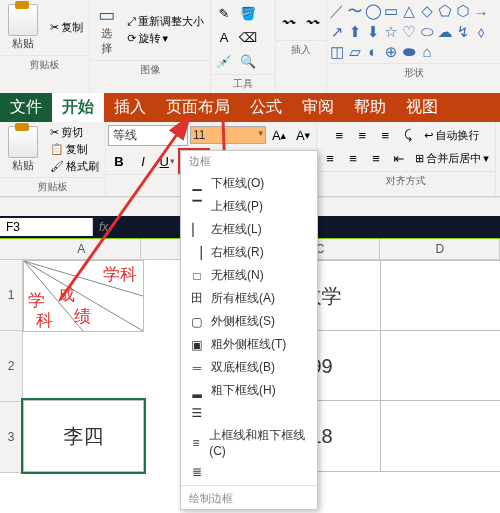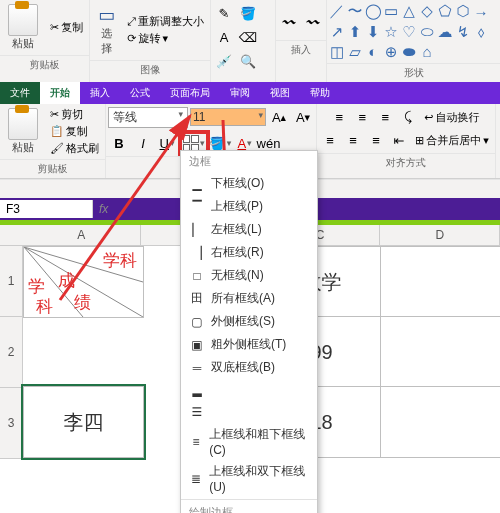--- a/index.html
+++ b/index.html
@@ -3,38 +3,38 @@
 <meta charset="utf-8">
 <style>
 html,body{margin:0;padding:0;font-family:"Microsoft YaHei","Segoe UI",sans-serif;font-size:12px;background:#fff;color:#333;width:500px;height:513px;overflow:hidden;position:relative}
 .btn{display:flex;flex-direction:column;align-items:center;justify-content:center;padding:2px 6px;border:none;background:transparent;cursor:pointer;font-size:11px;color:#444}
 .btn .glyph{font-size:18px;color:#2b579a}
 .small-btn{display:flex;align-items:center;gap:2px;font-size:11px;padding:1px 4px;background:transparent;border:none;cursor:pointer}
 .group-label{font-size:10px;color:#666;text-align:center;padding:2px 0;border-top:1px solid #e5e5e5;background:#f3f2f1}
 .groups{display:flex;background:#f3f2f1}
 .group{flex:0 0 auto;display:flex;flex-direction:column;border-right:1px solid #e5e5e5}
 .group-body{display:flex;align-items:center;padding:2px;gap:2px;min-height:36px}
-.tabs{display:flex;background:#6d28d9;color:#fff;font-size:10px}
+.tabs{display:flex;background:#c2410c;color:#fff;font-size:16px}
 .tab{padding:4px 10px;cursor:pointer}
 .tab.file{background:#185c37}
 .tab.active{background:#fff;color:#217346;font-weight:bold}
 .tab.tell{color:#cde8d9}
 .ribbon2{display:flex;background:#f3f2f1;border-bottom:1px solid #d0d0d0}
 .ribbon2 .group{border-right:1px solid #e5e5e5}
 .paste-icon{width:28px;height:30px;background:linear-gradient(#fff,#e8e8e8);border:1px solid #b8b8b8;border-radius:2px;position:relative}
 .paste-icon:before{content:"";position:absolute;top:-4px;left:6px;width:14px;height:8px;background:#d88c00;border-radius:2px}
 .font-row{display:flex;align-items:center;gap:2px;padding:2px}
 .font-select{border:1px solid #ababab;background:#fff;padding:1px 4px;font-size:12px;min-width:70px;display:flex;align-items:flex-start;justify-content:space-between}
 .font-size{width:28px;border:1px solid #ababab;background:#fdba74;padding:1px 2px;font-size:12px;text-align:center}
 .ico-btn{width:22px;height:22px;display:flex;align-items:center;justify-content:center;border:none;background:transparent;cursor:pointer;font-size:13px}
 .border-btn{border:2px solid #e03030;padding:1px;box-shadow:0 0 0 2px #e03030;position:relative}
 .border-btn .grid-ic{width:16px;height:16px;display:grid;grid-template-columns:1fr 1fr;grid-template-rows:1fr 1fr;gap:1px}
 .border-btn .grid-ic span{border:1px solid #666;background:#fff}
 .dd-arrow{font-size:9px;color:#666;margin-left:1px}
-.namebox-row{display:flex;align-items:center;border-bottom:5px solid #84cc16;background:#4c1d95;height:22px}
+.namebox-row{display:flex;align-items:center;border-bottom:1px solid #84cc16;background:#0f172a;height:22px}
 .namebox{width:80px;border:none;border-right:1px solid #d0d0d0;padding:2px 6px;font-size:12px;background:#fff}
 .fx{padding:0 6px;color:#888;font-style:italic}
 .sheet{position:relative;background:#fff}
 .col-headers{display:flex;background:#f3f2f1;border-bottom:1px solid #ccc}
 .rowhdr{width:22px}
 .colh{width:119px;text-align:center;border-right:1px solid #ccc;padding:3px 0;font-size:12px;color:#555}
 .sheet-body{display:flex}
 .row-headers{display:flex;flex-direction:column;background:#f3f2f1}
 .rh{width:22px;height:70px;display:flex;align-items:center;justify-content:center;border-bottom:1px solid #ccc;border-right:1px solid #ccc;font-size:12px;color:#555}
 .cells{position:relative}
@@ -94,20 +94,21 @@
  </div>
  <div class="group">
   <div class="group-body" style="flex-wrap:wrap;width:60px">
    <button class="ico-btn">✎</button>
    <button class="ico-btn">🪣</button>
    <button class="ico-btn">A</button>
    <button class="ico-btn">⌫</button>
    <button class="ico-btn">💉</button>
    <button class="ico-btn">🔍</button>
   </div>
+  <div class="group-label">工具</div>
  </div>
  <div class="group">
   <div class="group-body">
    <button class="ico-btn">〰</button>
    <button class="ico-btn">〰</button>
   </div>
   <div class="group-label">插入</div>
  </div>
  <div class="group" style="flex:1">
   <div class="group-body">
@@ -139,25 +140,25 @@
   </div>
       </div>
   <div class="group-label">形状</div>
  </div>
 </div>
 
 <div class="tabs">
  <div class="tab file">文件</div>
  <div class="tab active">开始</div>
  <div class="tab">插入</div>
+ <div class="tab">页面布局</div>
  <div class="tab">公式</div>
- <div class="tab">页面布局</div>
  <div class="tab">审阅</div>
+ <div class="tab">帮助</div>
  <div class="tab">视图</div>
- <div class="tab">帮助</div>
 </div>
 
 <div class="ribbon2">
  <div class="group">
   <div class="group-body">
    <button class="btn">
           <div class="paste-icon"></div>
           <span>粘贴</span>
         </button>
    <div style="display:flex;flex-direction:column">
@@ -311,31 +312,31 @@
       <div class="dd-item">
         <span class="ic">▣</span>
         <span>粗外侧框线(T)</span>
       </div>
       <div class="dd-item">
         <span class="ic">═</span>
         <span>双底框线(B)</span>
       </div>
       <div class="dd-item">
         <span class="ic">▂</span>
+        <span>粗下框线(H)</span>
       </div>
       <div class="dd-item">
         <span class="ic">☰</span>
       </div>
       <div class="dd-item">
         <span class="ic">≡</span>
         <span>上框线和粗下框线(C)</span>
       </div>
       <div class="dd-item">
         <span class="ic">≣</span>
-        <span>上框线和双下框线(U)</span>
       </div>
     </div>
  <div class="sep"></div>
  <div class="sec-title">绘制边框</div>
 
 </div>
 
 <svg class="arrow" style="left:50px;top:110px" width="160" height="200">
  <defs>
       <marker id="ah" markerWidth="10" markerHeight="10" refX="8" refY="3" orient="auto">

